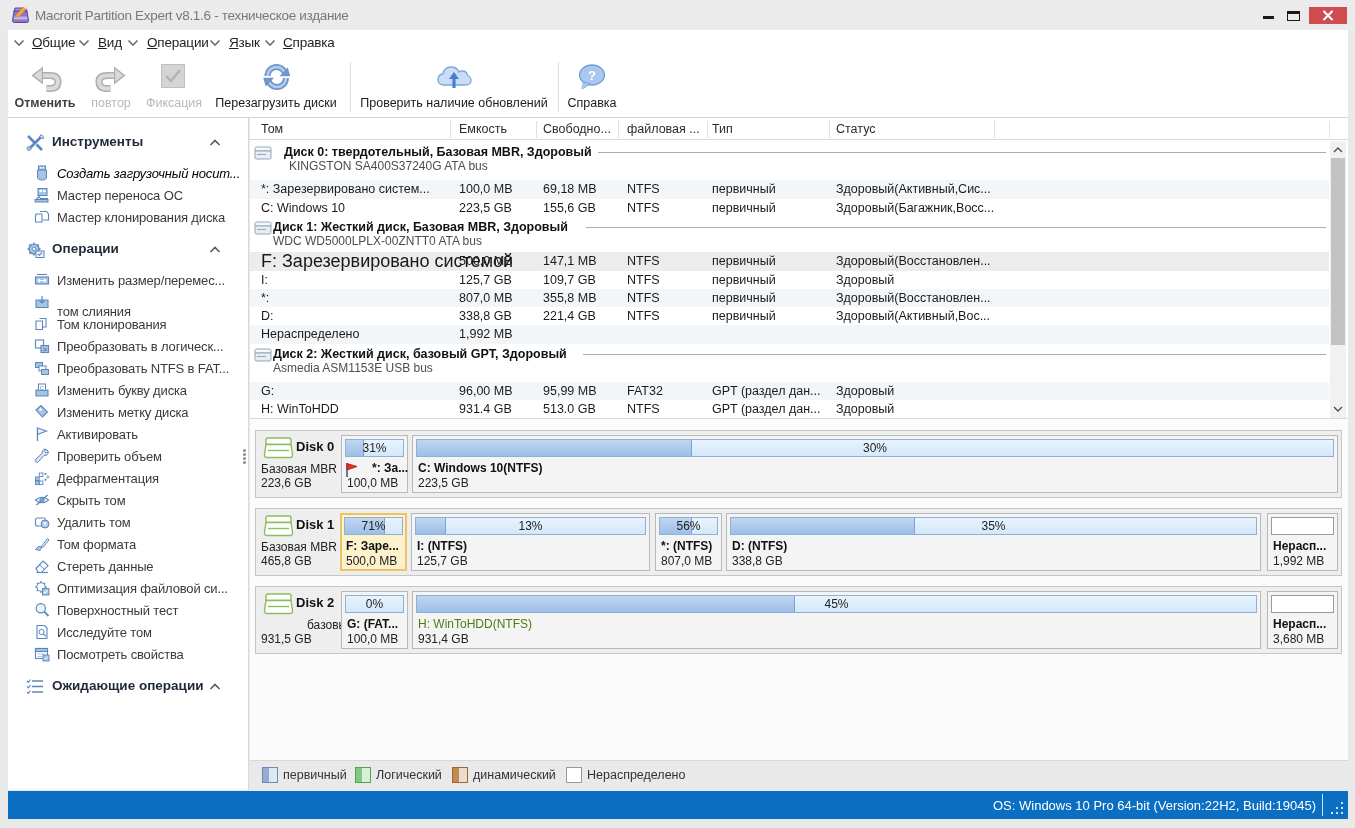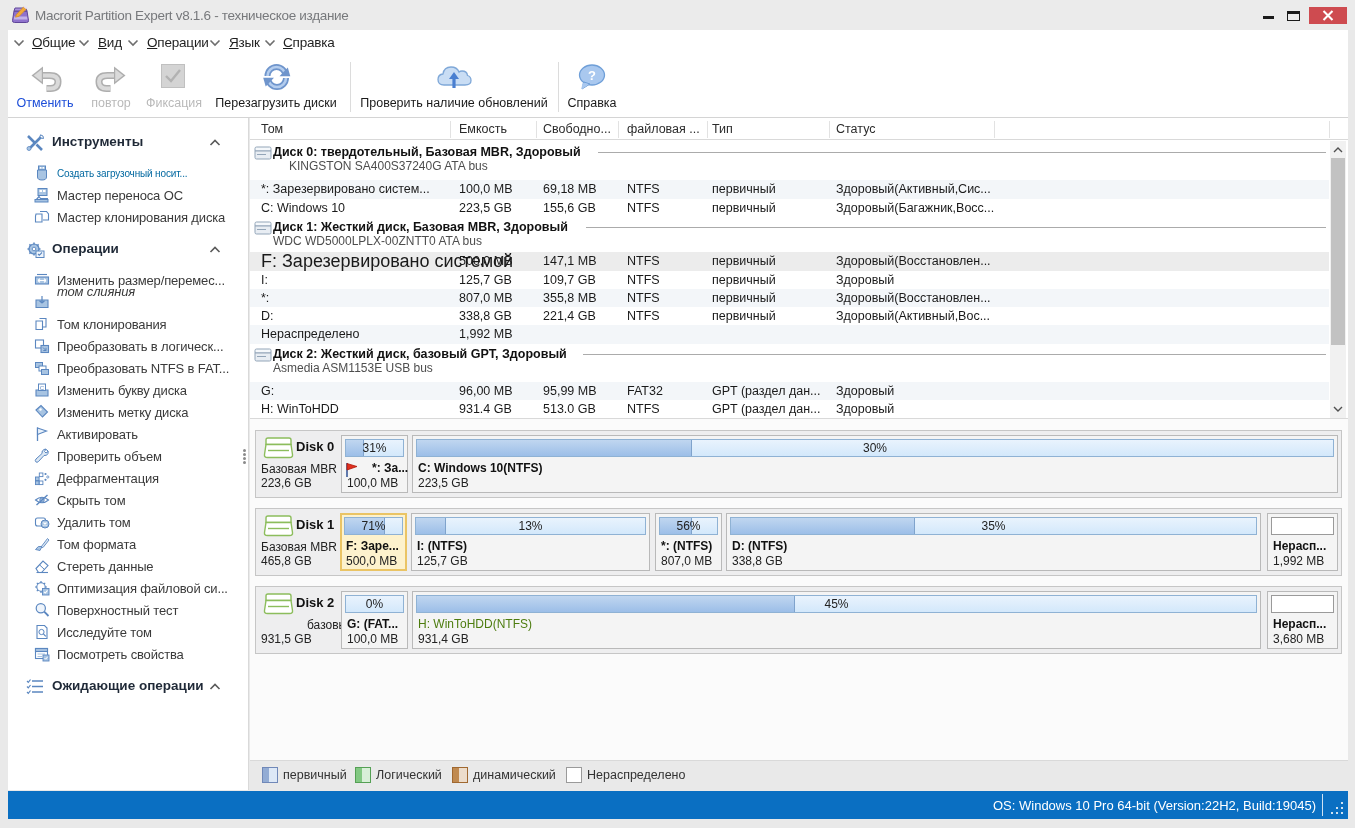--- a/index.html
+++ b/index.html
@@ -44,21 +44,21 @@
     <path d="M0.5 0.5 L5.0 5.0 L9.5 0.5" fill="none" stroke="#6e6e6e" stroke-width="1.6"></path>
   </svg>
 <div class="txt" style="font-size:13.5px;color:#1f1f1f;font-weight:normal;line-height:17.5px;top:34.2px;left:283px;letter-spacing:-0.2px;"><u>С</u>правка</div>
 <div class="abs" style="left:8px;top:57px;width:1340px;height:61px;background:#ffffff;border-bottom:1px solid #d4d4d4;"></div>
 <svg style="left:31px;top:65px" width="32" height="28" viewBox="0 0 32 28">
 <path d="M10 10.5 H 18.5 Q 27 10.5 27 16.5 Q 27 23.5 19.5 23.5 H 15.5" fill="none" stroke="#aeaeae" stroke-width="7"></path>
 <path d="M10 10.5 H 18.5 Q 27 10.5 27 16.5 Q 27 23.5 19.5 23.5 H 15.5" fill="none" stroke="#dadada" stroke-width="4"></path>
 <path d="M0.5 10.5 L12 1.5 L12 19.5 Z" fill="#aeaeae"></path>
 <path d="M2.8 10.5 L10.8 4.2 L10.8 16.8 Z" fill="#dadada"></path>
 </svg>
-<div class="txt" style="font-size:12.5px;color:#1d4ed8;font-weight:normal;line-height:16.5px;top:94.8px;left:45px;transform:translateX(-50%);">Отменить</div>
+<div class="txt" style="font-size:12.5px;color:#404040;font-weight:bold;line-height:16.5px;top:94.8px;left:45px;transform:translateX(-50%);">Отменить</div>
 <svg style="left:94px;top:65px" width="32" height="28" viewBox="0 0 32 28">
 <path d="M22 10.5 H 13.5 Q 5 10.5 5 16.5 Q 5 23.5 12.5 23.5 H 16.5" fill="none" stroke="#aeaeae" stroke-width="7"></path>
 <path d="M22 10.5 H 13.5 Q 5 10.5 5 16.5 Q 5 23.5 12.5 23.5 H 16.5" fill="none" stroke="#dadada" stroke-width="4"></path>
 <path d="M31.5 10.5 L20 1.5 L20 19.5 Z" fill="#aeaeae"></path>
 <path d="M29.2 10.5 L21.2 4.2 L21.2 16.8 Z" fill="#dadada"></path>
 </svg>
 <div class="txt" style="font-size:12.5px;color:#b9b9b9;font-weight:normal;line-height:16.5px;top:94.8px;left:111px;transform:translateX(-50%);">повтор</div>
 <div class="abs" style="left:161px;top:64px;width:24px;height:24px;background:#d4d4d4;border:1px solid #c0c0c0;"></div>
 <svg style="left:165px;top:69px" width="16" height="14" viewBox="0 0 16 14">
     <path d="M1 7 L6 12 L15 1" fill="none" stroke="#b2b2b2" stroke-width="2.4"></path>
@@ -98,21 +98,21 @@
 <div class="txt" style="font-size:13.5px;color:#1f2937;font-weight:bold;line-height:17.5px;top:133.2px;left:52px;">Инструменты</div>
 <svg style="left:210px;top:139px" width="10" height="8" viewBox="0 0 10 8">
     <path d="M0.5 6 L5 1.5 L9.5 6" fill="none" stroke="#5a5a5a" stroke-width="1.6"></path>
   </svg>
 <svg style="left:34px;top:165px" width="16" height="16" viewBox="0 0 16 16">
     <rect x="4.5" y="1" width="7" height="4" fill="#a8c4e2" stroke="#5b87c0" stroke-width="1"></rect>
     <rect x="6" y="2" width="1.4" height="1.6" fill="#fff"></rect>
     <rect x="8.6" y="2" width="1.4" height="1.6" fill="#fff"></rect>
     <path d="M3.5 5 L12.5 5 L12.5 12 Q12.5 15 8 15 Q3.5 15 3.5 12 Z" fill="#a8c4e2" stroke="#5b87c0" stroke-width="1"></path>
   </svg>
-<div class="txt" style="font-size:10px;color:#0369a1;font-weight:normal;line-height:17px;top:164.5px;left:57px;letter-spacing:-0.15px;">Создать загрузочный носит...</div>
+<div class="txt" style="font-size:13px;color:#000000;font-weight:normal;line-height:17px;top:164.5px;left:57px;letter-spacing:-0.15px;font-style:italic;">Создать загрузочный носит...</div>
 <svg style="left:34px;top:187px" width="16" height="16" viewBox="0 0 16 16">
     <rect x="4" y="1.5" width="9" height="7" fill="#a8c4e2" stroke="#5b87c0" stroke-width="1"></rect>
     <rect x="5.5" y="3" width="2.5" height="2" fill="#fff"></rect>
     <rect x="9" y="3" width="2.5" height="2" fill="#fff"></rect>
     <path d="M2 13 L5 9.5 L6.5 11.5 L14 11.5" fill="none" stroke="#5b87c0" stroke-width="1.2"></path>
     <rect x="1" y="12.5" width="13" height="2.5" fill="#a8c4e2" stroke="#5b87c0" stroke-width="1"></rect>
   </svg>
 <div class="txt" style="font-size:13px;color:#3a3a3a;font-weight:normal;line-height:17px;top:186.5px;left:57px;letter-spacing:-0.15px;">Мастер переноса ОС</div>
 <svg style="left:34px;top:209px" width="16" height="16" viewBox="0 0 16 16">
     <path d="M2 5 L8 5 L8 13 L1.5 13 L1.5 7 Z" fill="#fff" stroke="#5b87c0" stroke-width="1.1"></path>
@@ -133,21 +133,21 @@
 <svg style="left:34px;top:272px" width="16" height="16" viewBox="0 0 16 16">
     <rect x="1.5" y="5" width="13" height="7" fill="#a8c4e2" stroke="#5b87c0" stroke-width="1.1"></rect>
     <path d="M4 8.5 L12 8.5 M4 8.5 L6 6.7 M4 8.5 L6 10.3 M12 8.5 L10 6.7 M12 8.5 L10 10.3" stroke="#fff" stroke-width="1.1" fill="none"></path>
     <path d="M3 2.5 L13 2.5" stroke="#5b87c0" stroke-width="1.1"></path>
   </svg>
 <div class="txt" style="font-size:13px;color:#3a3a3a;font-weight:normal;line-height:17px;top:271.5px;left:57px;letter-spacing:-0.15px;">Изменить размер/перемес...</div>
 <svg style="left:34px;top:294px" width="16" height="16" viewBox="0 0 16 16">
     <path d="M2 6 L14 6 L14 13.5 L2 13.5 Z" fill="#a8c4e2" stroke="#5b87c0" stroke-width="1.1"></path>
     <path d="M8 2 L8 9 M8 9 L5.5 6.8 M8 9 L10.5 6.8" stroke="#5b87c0" stroke-width="1.2" fill="none"></path>
   </svg>
-<div class="txt" style="font-size:13px;color:#3a3a3a;font-weight:normal;line-height:17px;top:283px;left:57px;letter-spacing:-0.15px;font-style:italic;">том слияния</div>
+<div class="txt" style="font-size:13px;color:#3a3a3a;font-weight:normal;line-height:17px;top:303px;left:57px;letter-spacing:-0.15px;">том слияния</div>
 <svg style="left:34px;top:316px" width="16" height="16" viewBox="0 0 16 16">
     <path d="M2 5 L8.5 5 L8.5 13.5 L2 13.5 Z" fill="#fff" stroke="#5b87c0" stroke-width="1.1"></path>
     <path d="M5.5 2.5 L12 2.5 L12 11 L8.5 11" fill="none" stroke="#5b87c0" stroke-width="1.1"></path>
   </svg>
 <div class="txt" style="font-size:13px;color:#3a3a3a;font-weight:normal;line-height:17px;top:315.5px;left:57px;letter-spacing:-0.15px;">Том клонирования</div>
 <svg style="left:34px;top:338px" width="16" height="16" viewBox="0 0 16 16">
     <rect x="1.5" y="2" width="8" height="8" fill="#fff" stroke="#5b87c0" stroke-width="1.1"></rect>
     <rect x="7" y="7.5" width="7.5" height="7" fill="#a8c4e2" stroke="#5b87c0" stroke-width="1.1"></rect>
     <path d="M9 9.5 L12 12.5 M12 9.8 L12 12.5 L9.3 12.5" stroke="#5b87c0" stroke-width="1" fill="none"></path>
   </svg>
@@ -262,21 +262,21 @@
 <div class="txt" style="font-size:12.5px;color:#2b2b2b;font-weight:normal;line-height:16.5px;top:120.8px;left:459px;">Емкость</div>
 <div class="txt" style="font-size:12.5px;color:#2b2b2b;font-weight:normal;line-height:16.5px;top:120.8px;left:543px;">Свободно...</div>
 <div class="txt" style="font-size:12.5px;color:#2b2b2b;font-weight:normal;line-height:16.5px;top:120.8px;left:627px;">файловая ...</div>
 <div class="txt" style="font-size:12.5px;color:#2b2b2b;font-weight:normal;line-height:16.5px;top:120.8px;left:712px;">Тип</div>
 <div class="txt" style="font-size:12.5px;color:#2b2b2b;font-weight:normal;line-height:16.5px;top:120.8px;left:836px;">Статус</div>
 <svg style="left:254px;top:146px" width="18" height="14" viewBox="0 0 18 14">
 <path d="M2.5 1 L15.5 1 Q17 1 17 2.5 L17 5 L1 5 L1 2.5 Q1 1 2.5 1 Z" fill="#f5f8fb" stroke="#93a5b8" stroke-width="1"></path>
 <path d="M1 5 L17 5 L17 11.5 Q17 13 15.5 13 L2.5 13 Q1 13 1 11.5 Z" fill="#e8edf3" stroke="#93a5b8" stroke-width="1"></path>
 <path d="M3 8.5 L12 8.5" stroke="#93a5b8" stroke-width="1"></path>
 </svg>
-<div class="txt" style="font-size:12.5px;color:#111111;font-weight:bold;line-height:16.5px;top:143.8px;left:273px;">Диск 0: твердотельный, Базовая MBR, Здоровый</div>
+<div class="txt" style="font-size:12.5px;color:#111111;font-weight:bold;line-height:16.5px;top:143.8px;left:284px;">Диск 0: твердотельный, Базовая MBR, Здоровый</div>
 <div class="abs" style="left:598px;top:152px;width:728px;height:1px;background:#ababab;"></div>
 <div class="txt" style="font-size:12px;color:#4d4d4d;font-weight:normal;line-height:16px;top:158.0px;left:289px;">KINGSTON SA400S37240G ATA bus</div>
 <div class="abs" style="left:250px;top:180px;width:1079px;height:19px;background:#f3f6f9;"></div>
 <div class="txt" style="font-size:12.5px;color:#1a1a1a;font-weight:normal;line-height:16.5px;top:181.2px;left:261px;">*: Зарезервировано систем...</div>
 <div class="txt" style="font-size:12.5px;color:#1a1a1a;font-weight:normal;line-height:16.5px;top:181.2px;left:459px;">100,0 MB</div>
 <div class="txt" style="font-size:12.5px;color:#1a1a1a;font-weight:normal;line-height:16.5px;top:181.2px;left:543px;">69,18 MB</div>
 <div class="txt" style="font-size:12.5px;color:#1a1a1a;font-weight:normal;line-height:16.5px;top:181.2px;left:627px;">NTFS</div>
 <div class="txt" style="font-size:12.5px;color:#1a1a1a;font-weight:normal;line-height:16.5px;top:181.2px;left:712px;">первичный</div>
 <div class="txt" style="font-size:12.5px;color:#1a1a1a;font-weight:normal;line-height:16.5px;top:181.2px;left:836px;">Здоровый(Активный,Сис...</div>
 <div class="txt" style="font-size:12.5px;color:#1a1a1a;font-weight:normal;line-height:16.5px;top:199.8px;left:261px;">C: Windows 10</div>

